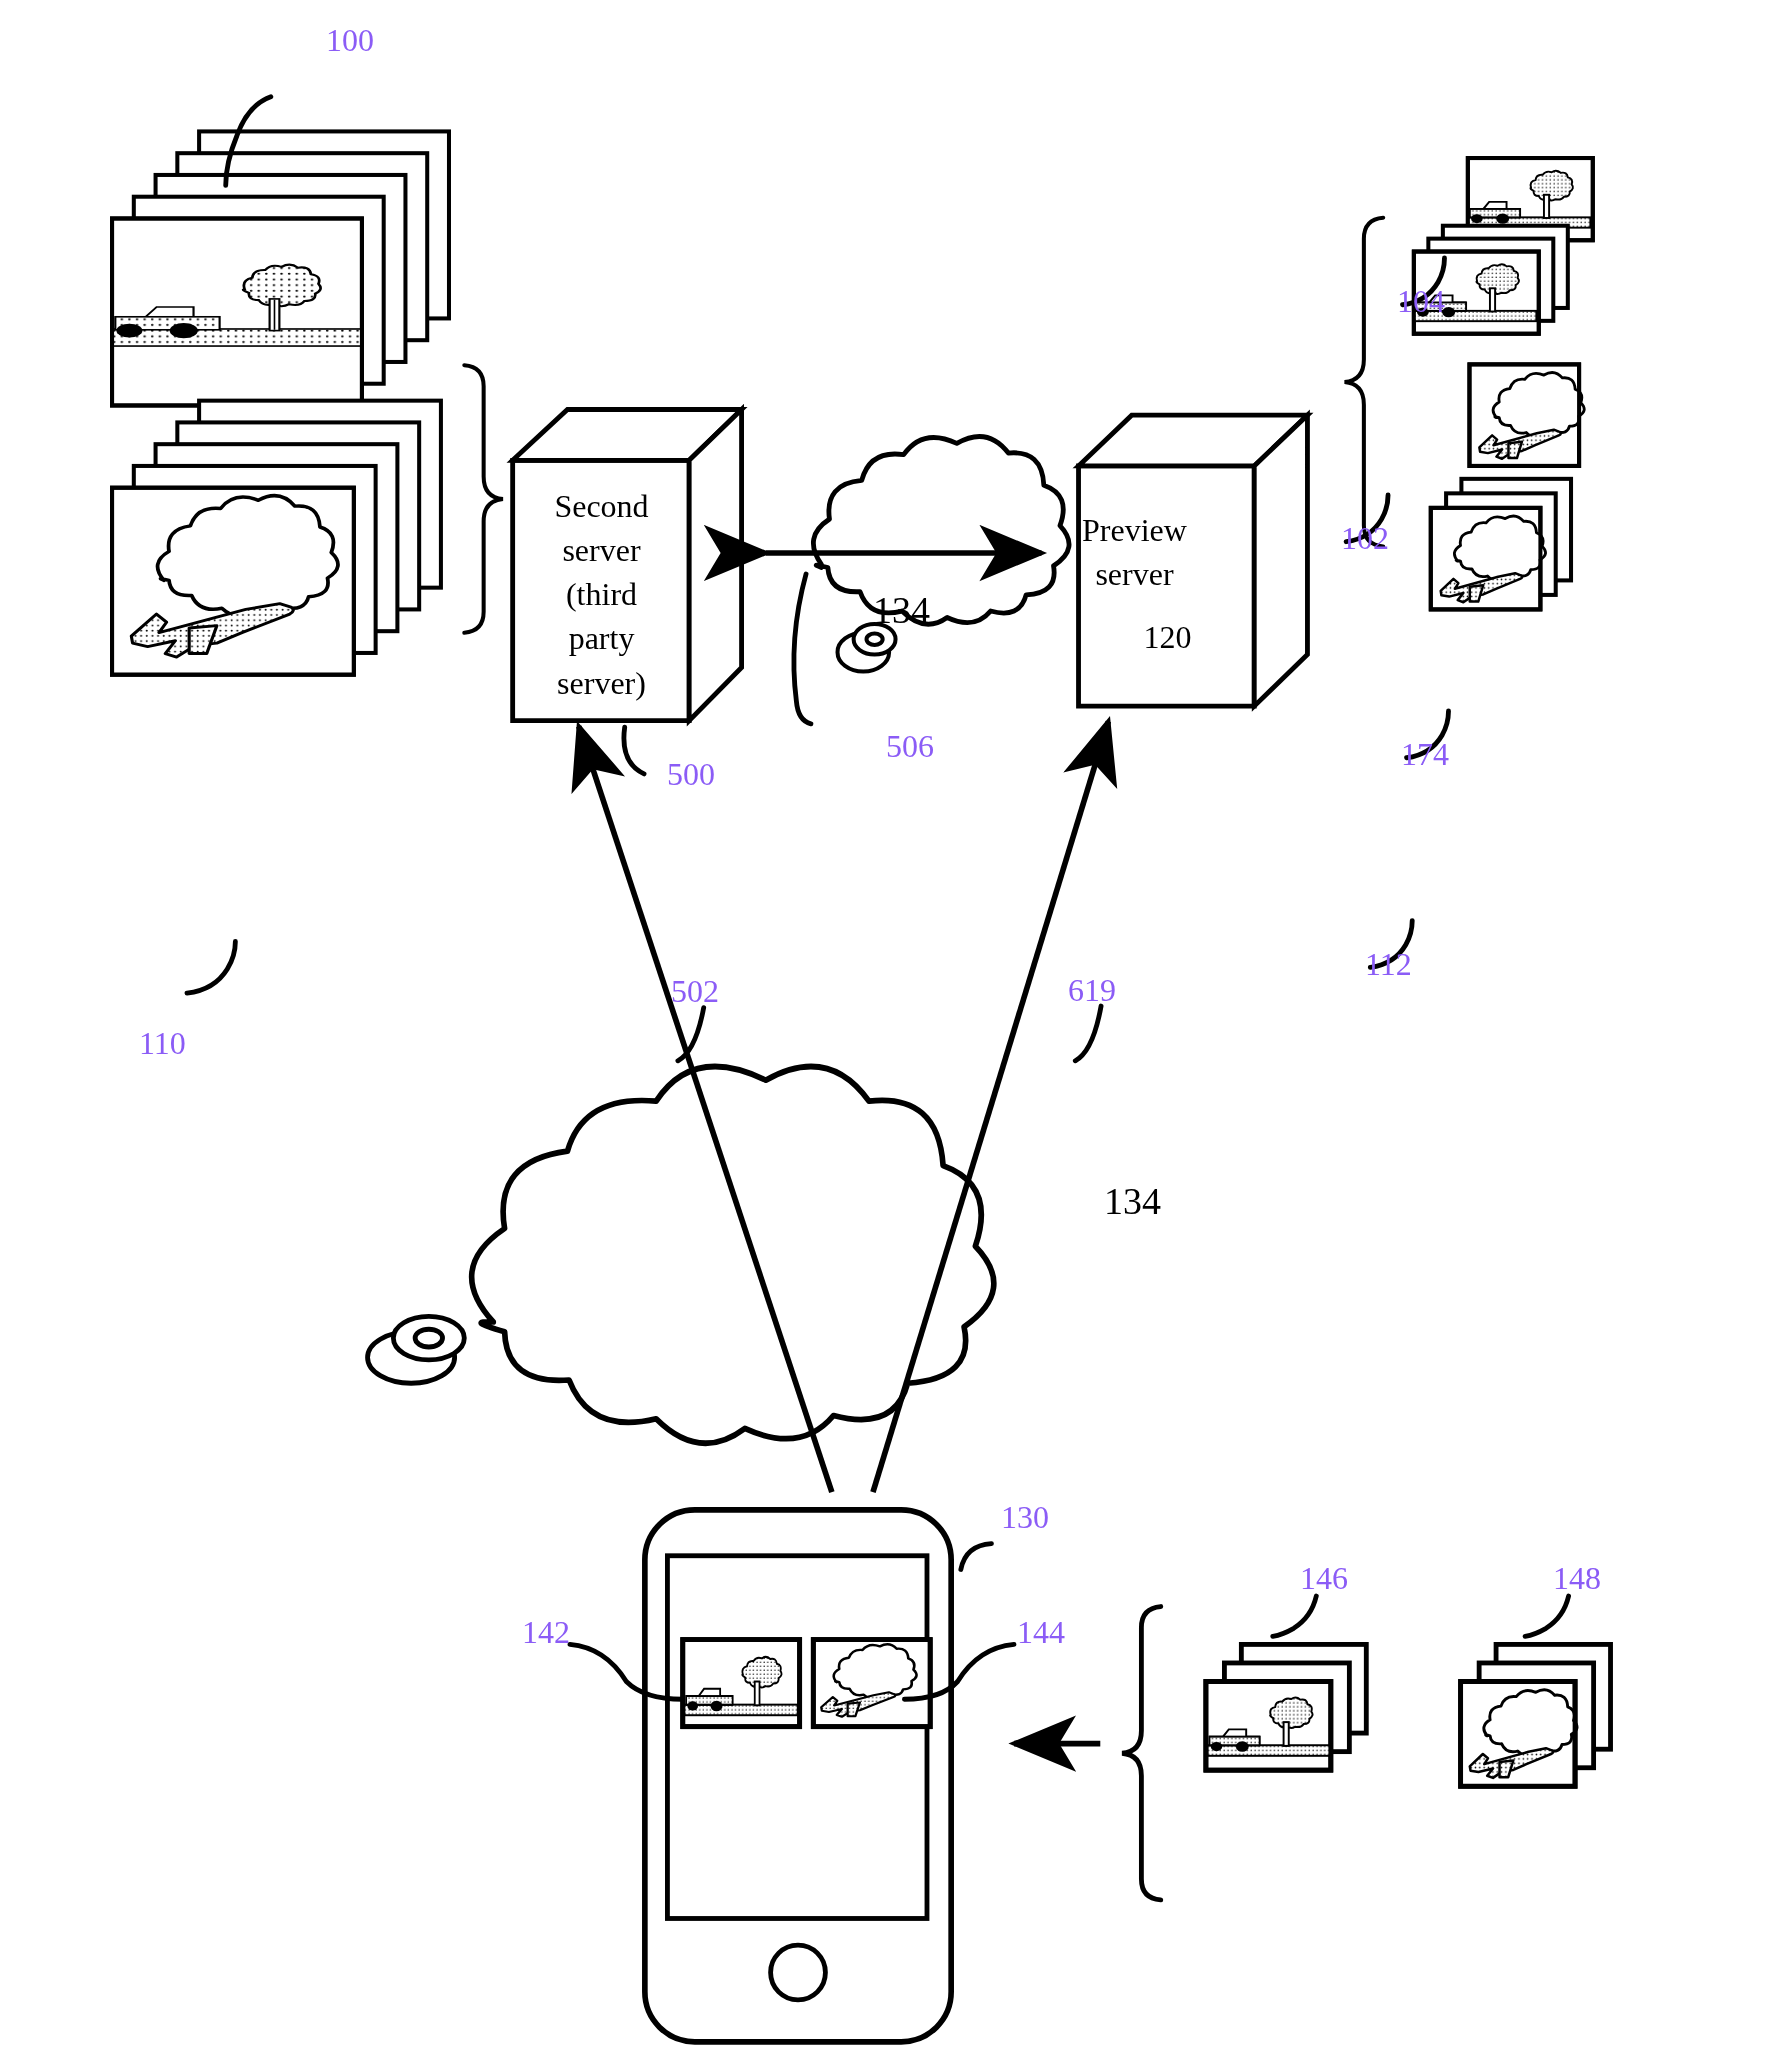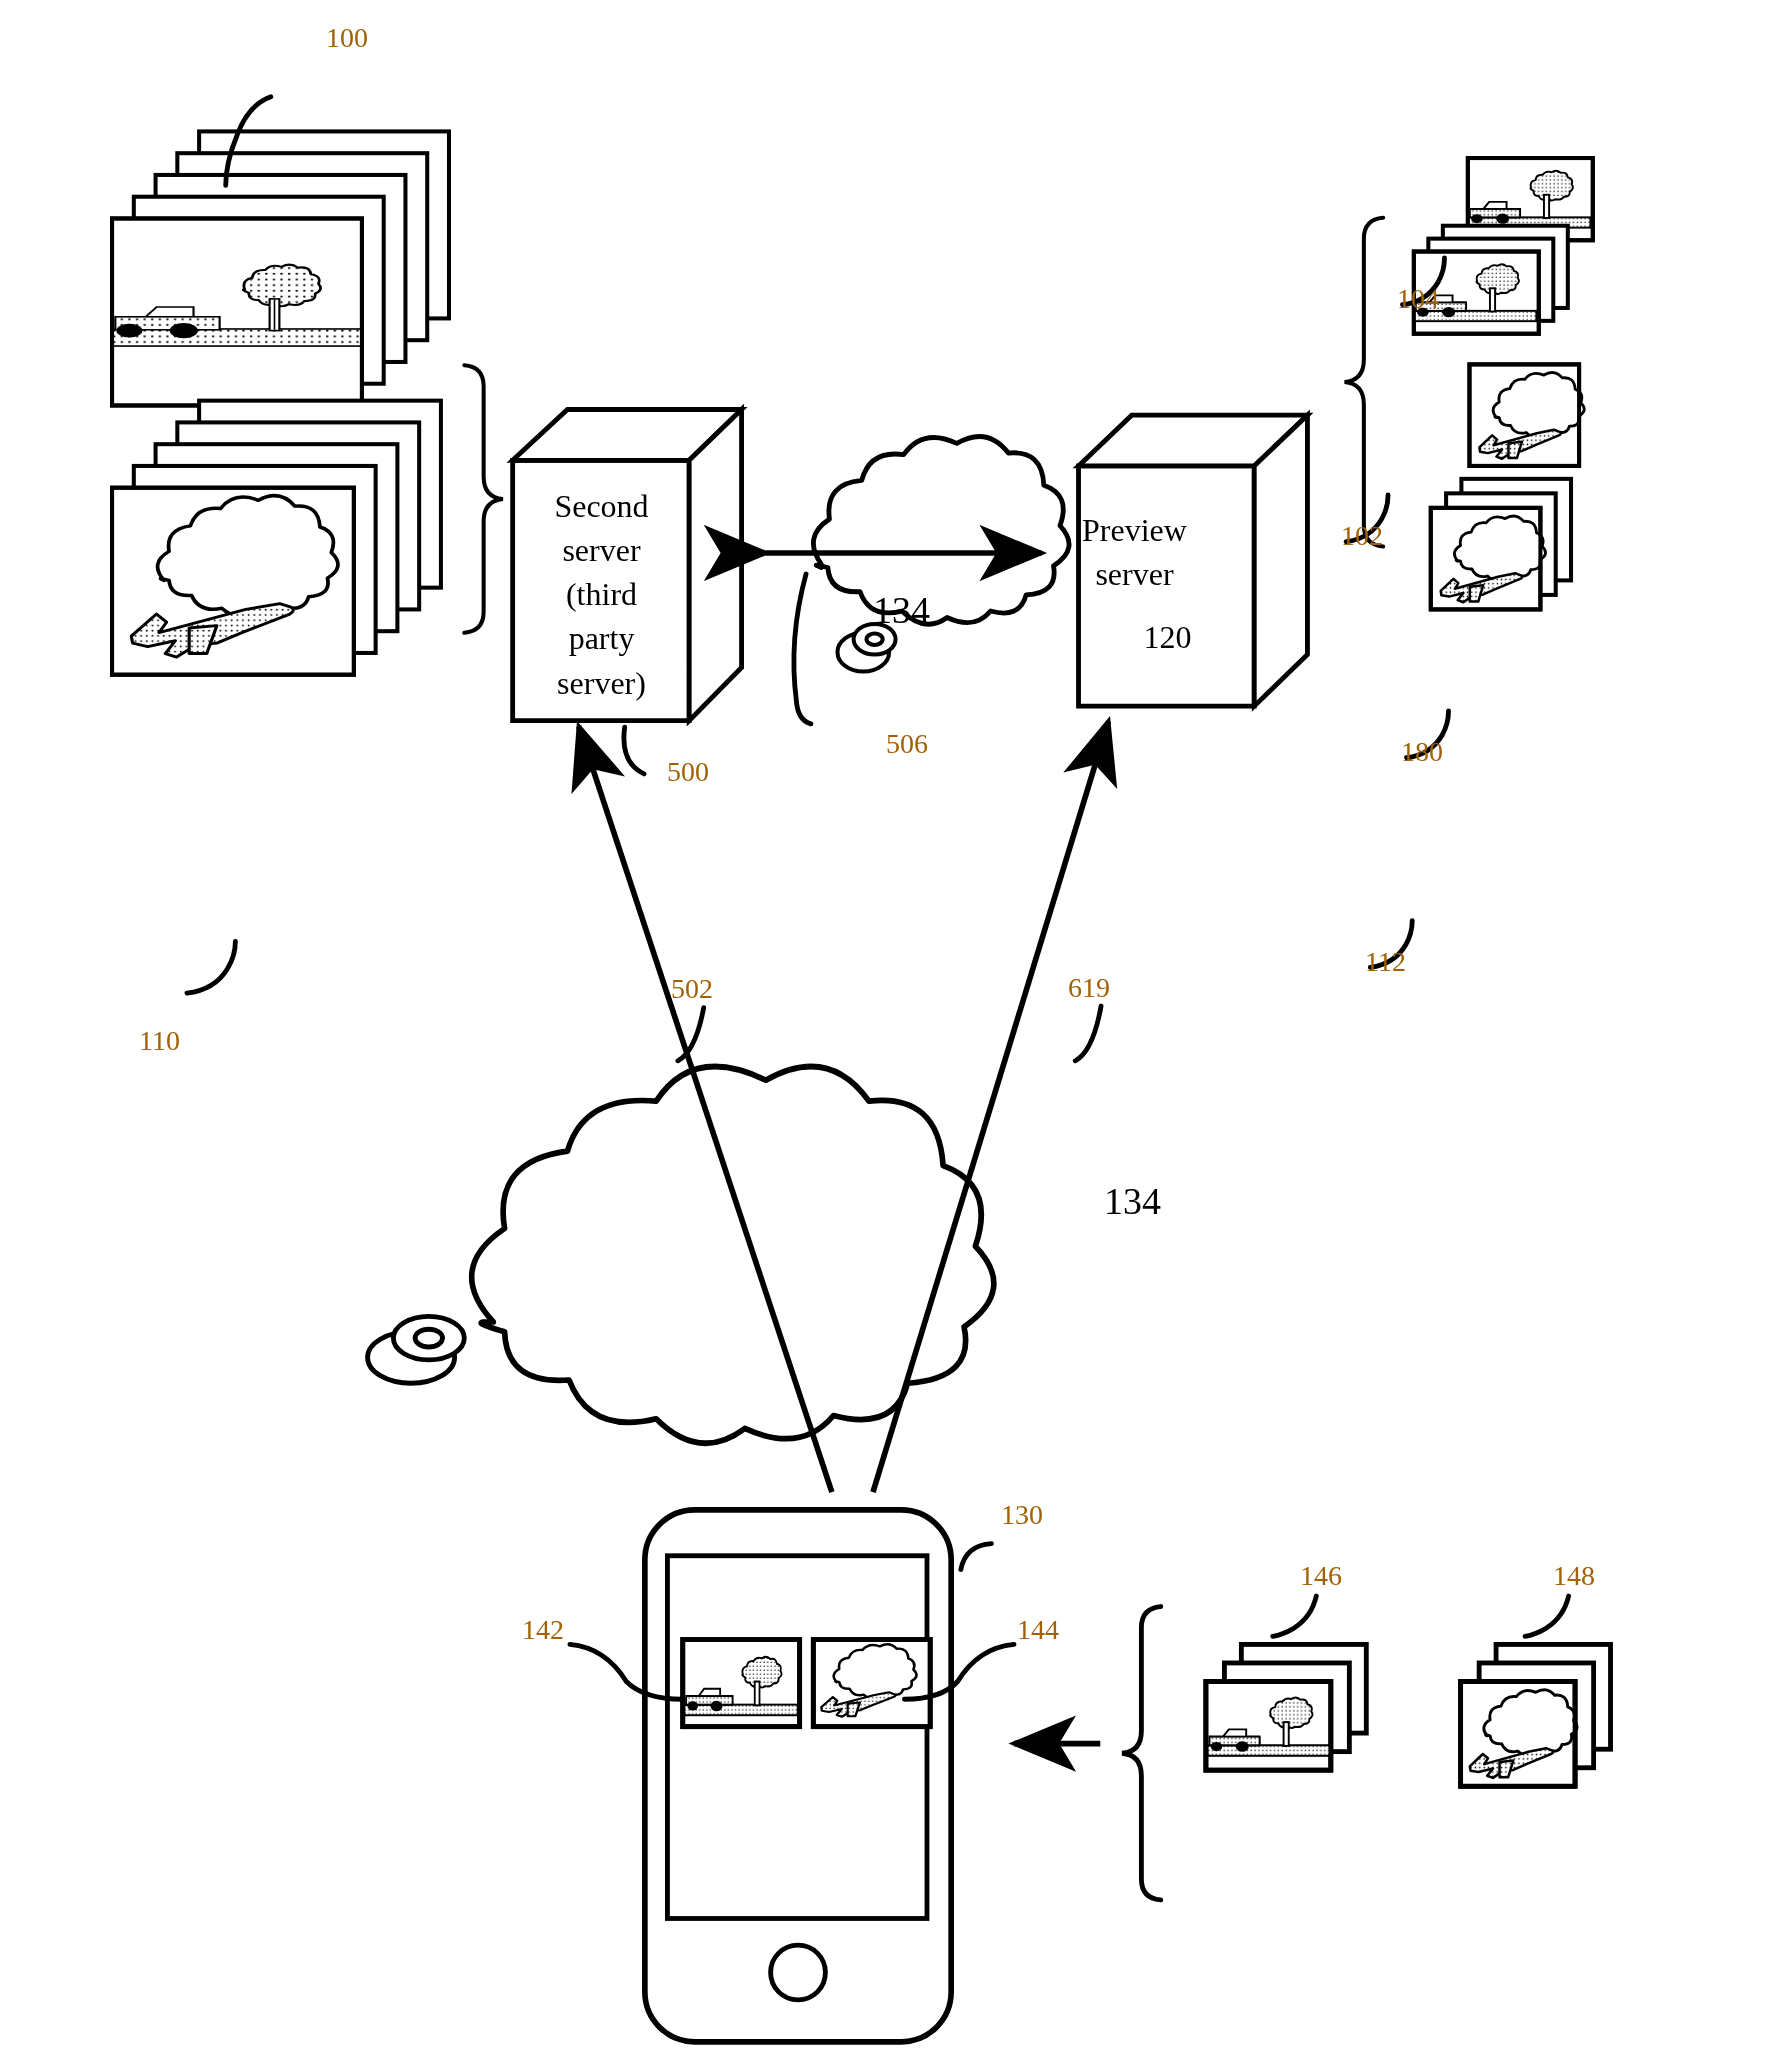--- a/index.html
+++ b/index.html
@@ -18,22 +18,22 @@
   svg.layer {
     position: absolute;
     top: 0;
     left: 0;
     width: 1779px;
     height: 2062px;
   }
   .ref {
     position: absolute;
     font-family: "Liberation Serif", "DejaVu Serif", serif;
-    font-size: 28px;
-    color: #a16207;
+    font-size: 32px;
+    color: #8b5cf6;
     white-space: nowrap;
     line-height: 1;
   }
   .srvtext {
     position: absolute;
     font-family: "Liberation Serif", "DejaVu Serif", serif;
     font-size: 32px;
     color: #000;
     text-align: center;
     line-height: 1.38;
@@ -387,21 +387,21 @@
   <div class="cloudnum" style="left:1104px; top:1179px;">134</div>
 
   <div class="ref" style="left:326px; top:24px;">100</div>
 
   <div class="ref" style="left:139px; top:979px;margin-top:48px;">110</div>
 
   <div class="ref" style="left:1397px; top:285px;">104</div>
 
   <div class="ref" style="left:1341px; top:522px;">102</div>
 
-  <div class="ref" style="left:1401px; top:738px;">180</div>
+  <div class="ref" style="left:1401px; top:738px;">174</div>
 
   <div class="ref" style="left:1365px; top:948px;">112</div>
 
   <div class="ref" style="left:667px; top:758px;">500</div>
 
   <div class="ref" style="left:671px; top:975px;">502</div>
 
   <div class="ref" style="left:1068px; top:974px;">619</div>
 
   <div class="ref" style="left:840px; top:730px;margin-left:46px;">506</div>

